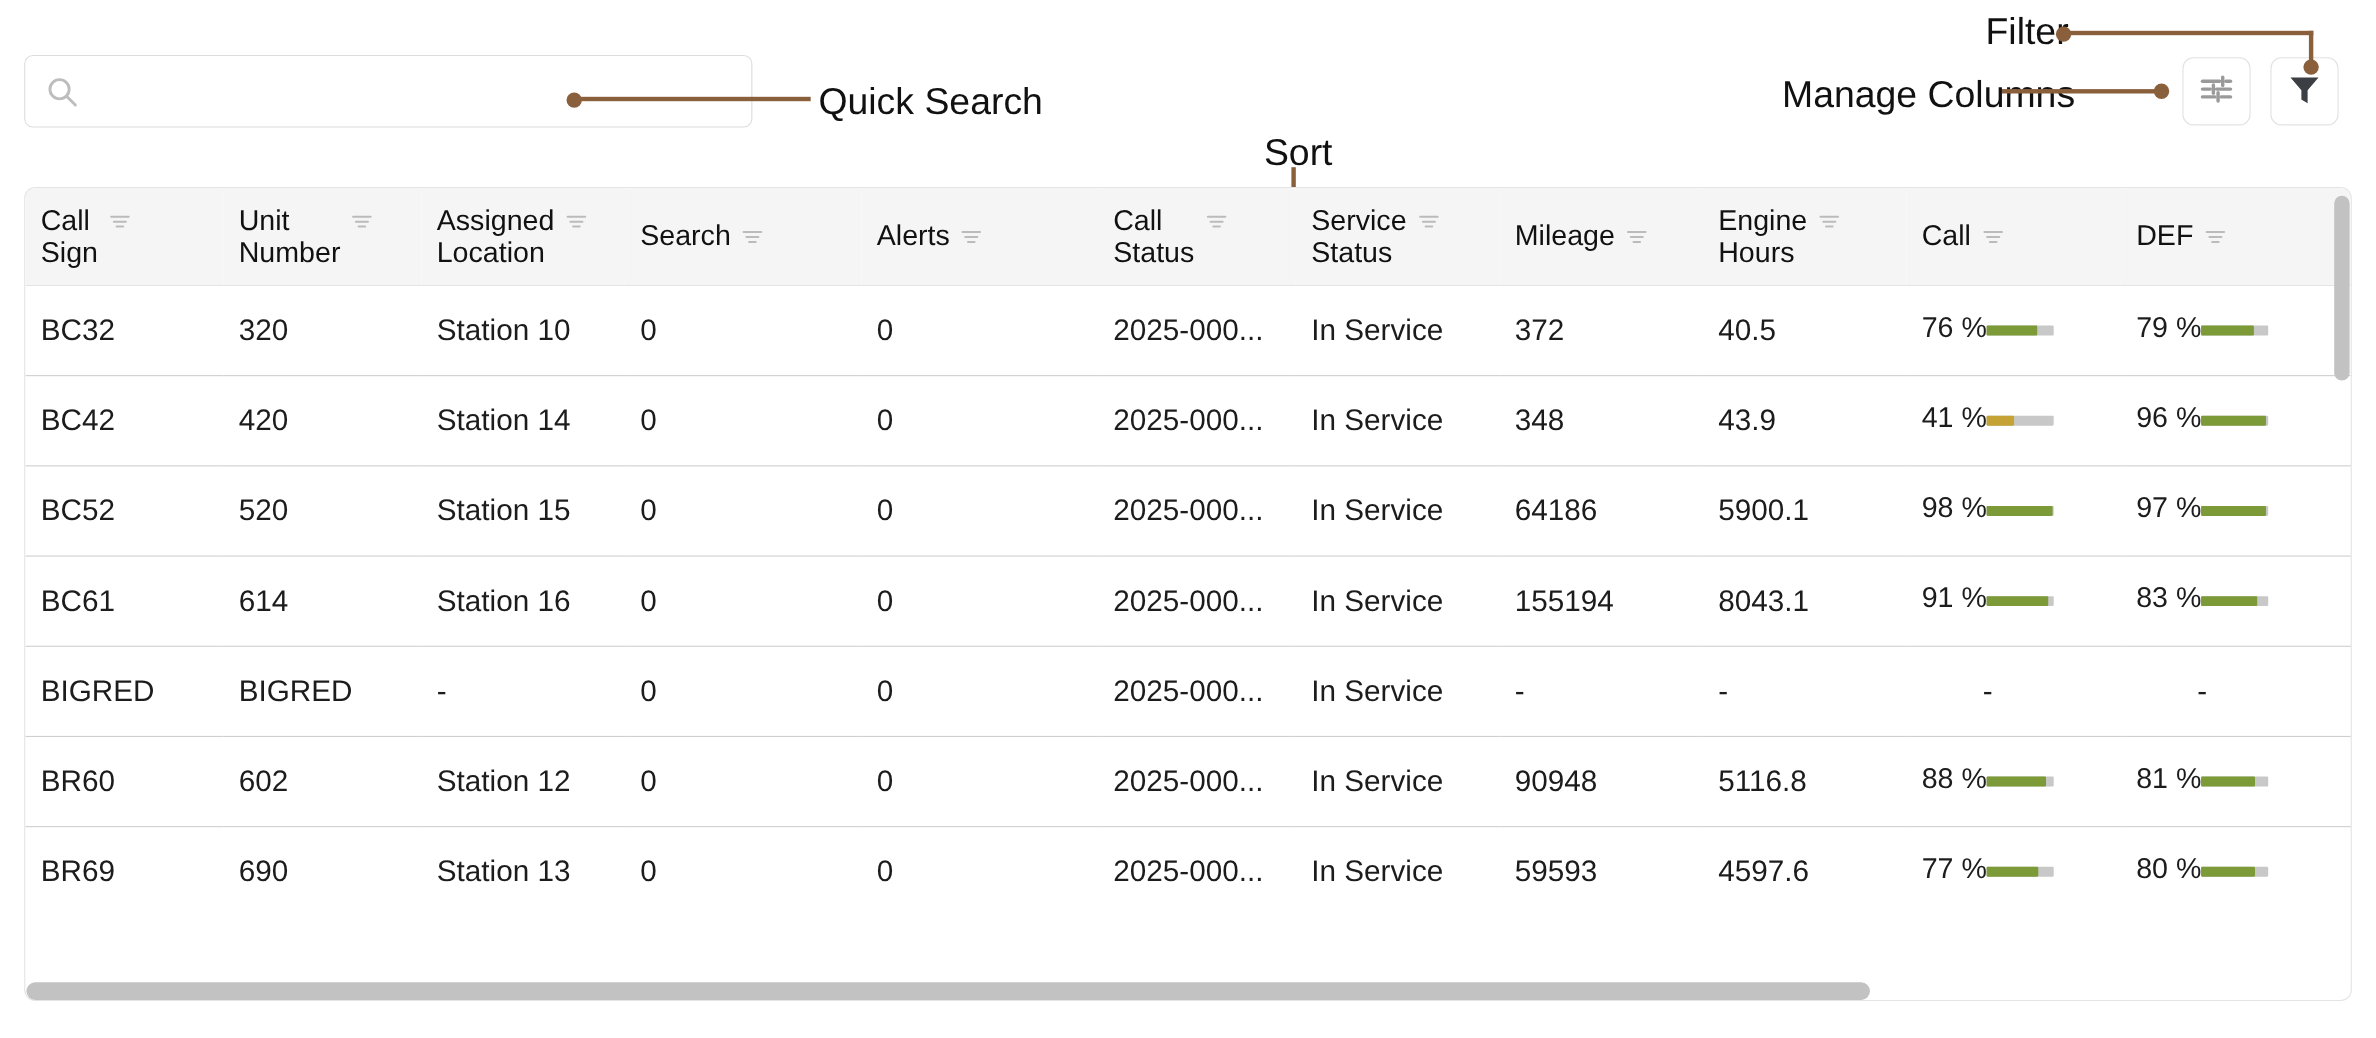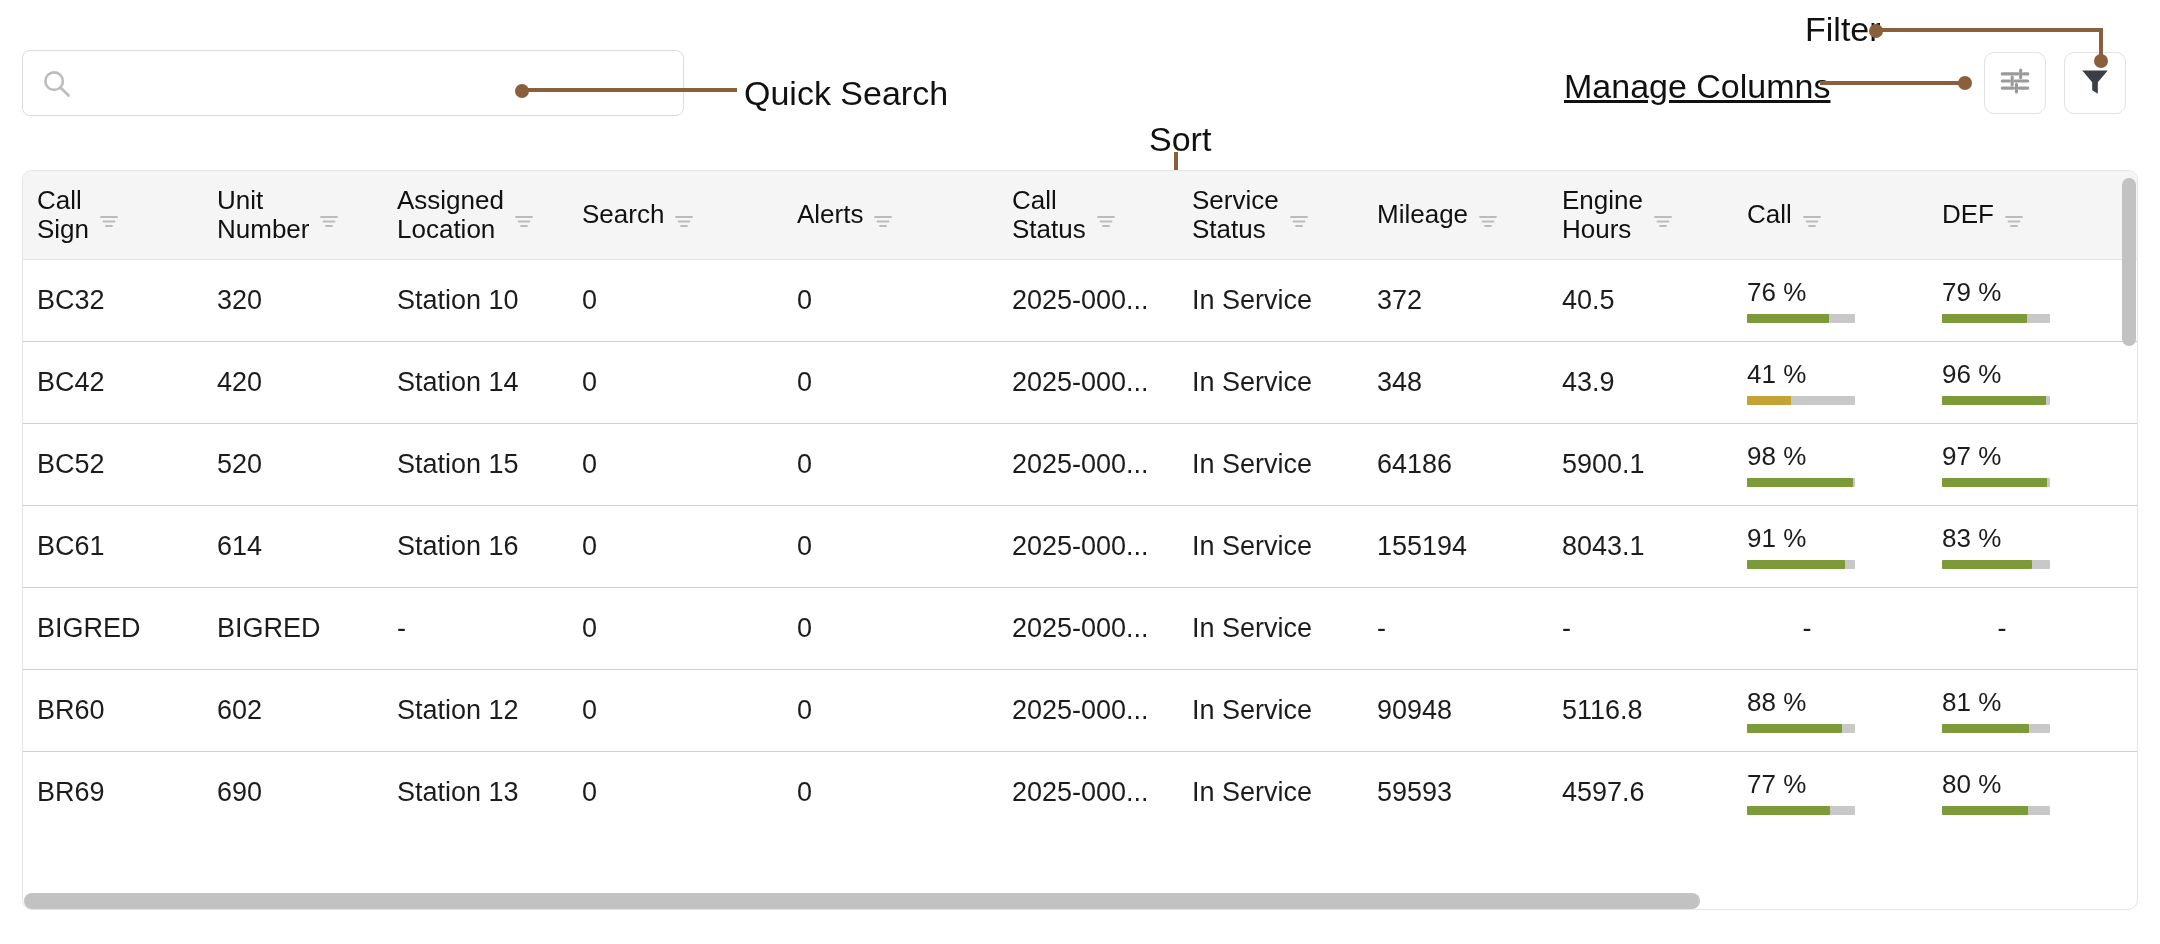--- a/index.html
+++ b/index.html
@@ -56,34 +56,34 @@
     background: #fff; overflow: hidden;
   }
   table { width: 100%; border-collapse: collapse; table-layout: fixed; }
   thead tr { background: #f5f5f5; }
   thead th {
     height: 88px; padding: 0 0 0 14px;
     font-size: 26px; font-weight: 400; color: #111;
     text-align: left; vertical-align: middle;
     border-bottom: 1px solid #e4e4e4;
   }
-  .th-inner { display: flex; align-items: center; gap: 9px; }
+  .th-inner { display: flex; gap: 9px; }
   .th-text { line-height: 1.12; }
   .sort-icon { flex: 0 0 22px; width: 22px; height: 18px; opacity: .55; }
 
   tbody td {
     height: 82px; padding: 0 0 0 14px;
     font-size: 27px; color: #1c1c1c;
     border-bottom: 1px solid #cfcfcf;
     vertical-align: middle; white-space: nowrap;
     overflow: hidden; text-overflow: ellipsis;
   }
   tbody tr:last-child td { border-bottom: none; }
 
-  .gauge { display: flex; flex-direction: column; width: 120px; }
+  .gauge { display: flex; flex-direction: row; align-items: center; width: 120px; }
   .gauge-val { font-size: 26px; color: #1c1c1c; margin-bottom: 6px; }
   .gauge-track { width: 108px; height: 9px; background: #c8c8c8; border-radius: 1px; }
   .gauge-fill { height: 9px; border-radius: 1px; }
   .dash-center { display: block; width: 120px; text-align: center; }
 
   
   .hscroll {
     position: absolute; left: 24px; top: 893px;
     height: 16px; background: #c2c2c2; border-radius: 8px;
   }
@@ -131,21 +131,21 @@
   </div>
 
   <div class="ann-dot" style="left:515px; top:84px;"></div>
   <div class="ann-line" style="left:522px; top:88px; width:215px; height:4px;"></div>
   <div class="ann-label" style="left:744px; top:74px;">Quick Search</div>
 
   <div class="ann-label" style="left:1149px; top:120px;text-align:right;">Sort</div>
   <div class="ann-line" style="left:1174px; top:152px; width:4px; height:54px;"></div>
   <div class="ann-dot" style="left:1169px; top:200px;"></div>
 
-  <div class="ann-label" style="left:1564px; top:67px;text-decoration:underline;">Manage Columns</div>
+  <div class="ann-label" style="left:1620px; top:67px;">Manage Columns</div>
   <div class="ann-line" style="left:1820px; top:81px; width:144px; height:4px;"></div>
   <div class="ann-dot" style="left:1958px; top:76px;"></div>
 
   <div class="ann-label" style="left:1805px; top:10px;">Filter</div>
   <div class="ann-dot" style="left:1869px; top:24px;"></div>
   <div class="ann-line" style="left:1876px; top:28px; width:227px; height:4px;"></div>
   <div class="ann-line" style="left:2099px; top:28px; width:4px; height:34px;"></div>
   <div class="ann-dot" style="left:2094px; top:54px;"></div>
 
   <div class="table-wrap">

